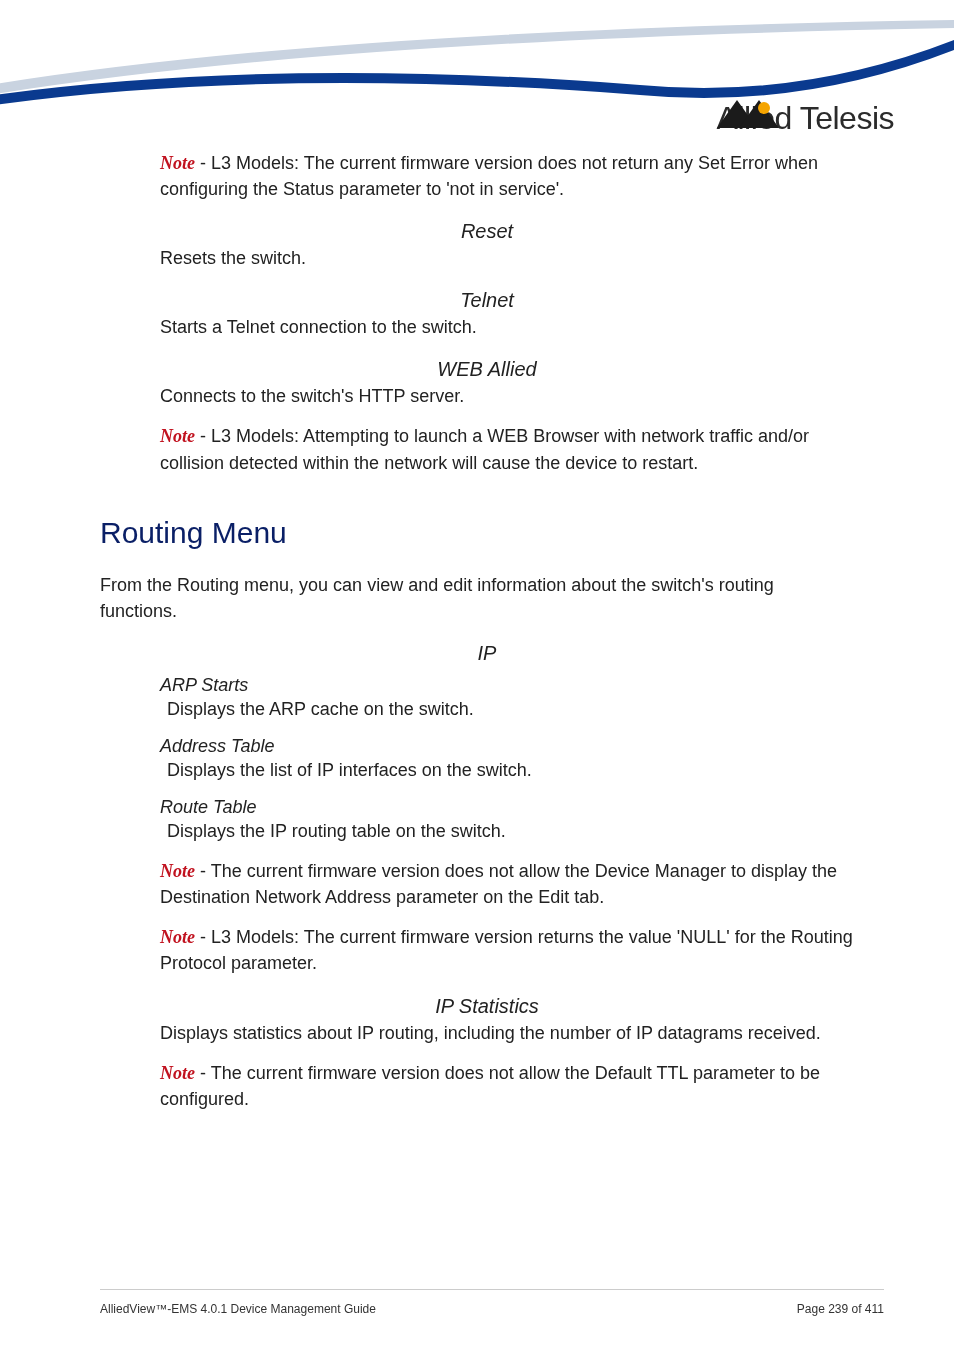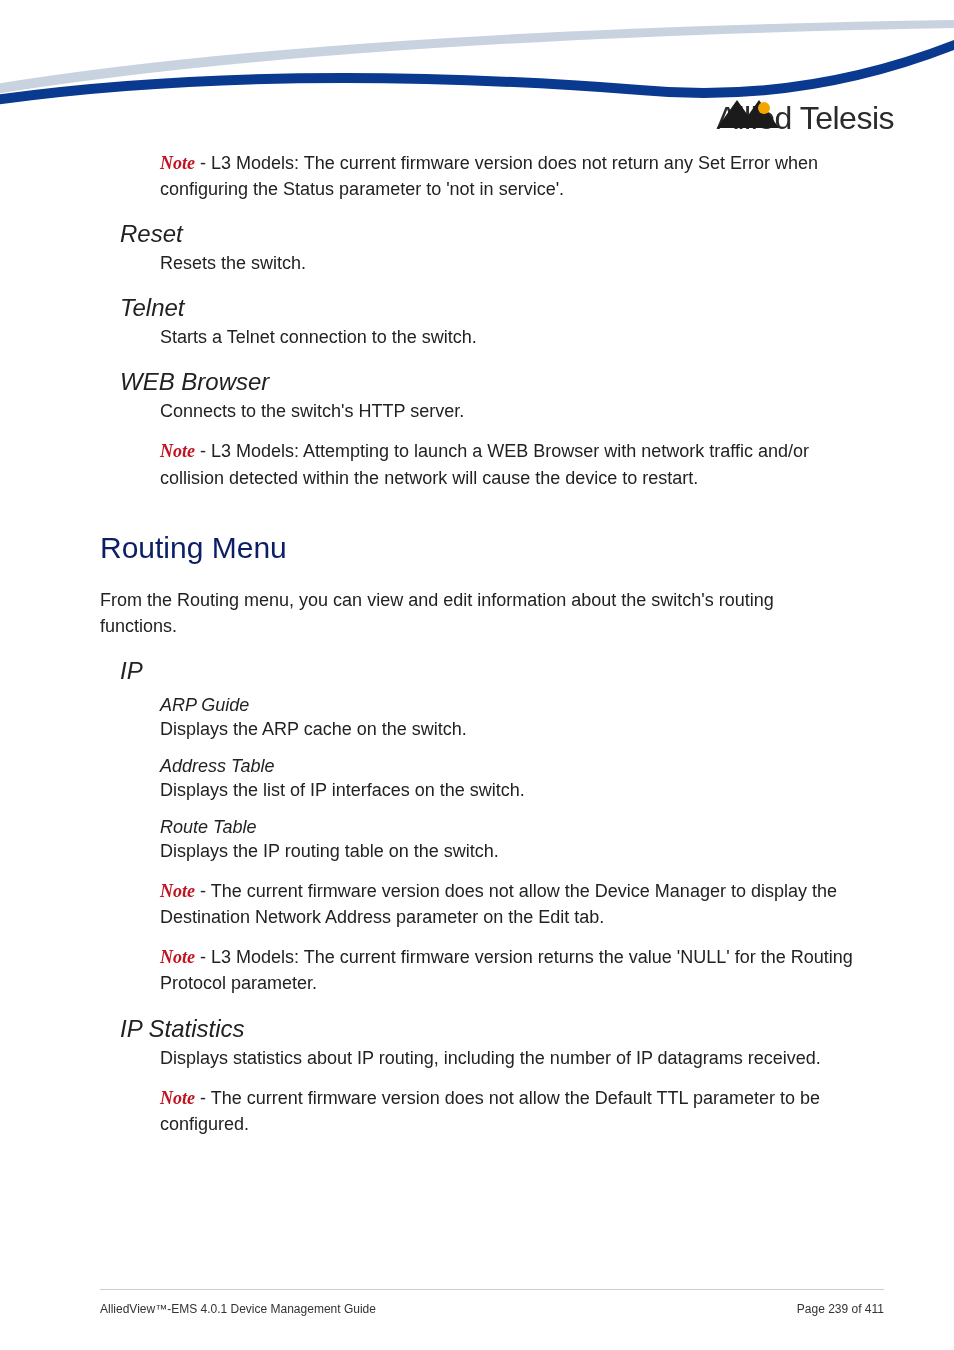--- a/index.html
+++ b/index.html
@@ -9,24 +9,24 @@
   
   .header { position: relative; width: 100%; height: 150px; }
   .header svg { position: absolute; top: 0; left: 0; }
   .logo-box { position: absolute; top: 100px; right: 60px; display: flex; align-items: center; gap: 10px; }
   .logo-text { font-size: 32px; color: #2b2b2b; font-weight: 400; letter-spacing: -0.5px; }
   .triangle-logo { width: 62px; height: 28px; }
 
   
   .content { padding: 0 100px 0 100px; }
   .para { font-size: 18px; line-height: 1.45; margin-bottom: 14px; }
-  .def-term { font-style: italic; font-size: 24px; margin-top: 18px; margin-bottom: 2px; margin-left: -40px; }
+  .def-term { font-style: italic; font-size: 20px; margin-top: 18px; margin-bottom: 2px; margin-left: -40px; text-align: center; }
   .note-word { color: #c1121f; font-style: italic; font-weight: 600; font-family: Liberation Serif, serif; }
   .sub-term { font-style: italic; font-size: 18px; margin-top: 10px; }
-  .sub-body { font-size: 18px; line-height: 1.45; margin-bottom: 14px; }
+  .sub-body { font-size: 18px; line-height: 1.45; margin-bottom: 14px; margin-left: 7px; }
   h2.section { color: #0a1f66; font-size: 30px; font-weight: 400; margin: 40px 0 22px 0; }
   .block { margin-left: 60px; }
   .intro { margin-left: 0; font-size: 18px; line-height: 1.45; margin-bottom: 16px; }
 
   
   .footer-rule { position: absolute; bottom: 60px; left: 100px; right: 70px; border-top: 1px solid #ccc; }
   .footer { position: absolute; bottom: 34px; left: 100px; right: 70px; display: flex; justify-content: space-between; font-size: 12px; color: #333; }
 </style>
 </head>
 <body>
@@ -55,34 +55,34 @@
       </p>
     </div>
 
     <div class="block">
       <p class="def-term">Reset</p>
       <p class="para">Resets the switch.</p>
 
       <p class="def-term">Telnet</p>
       <p class="para">Starts a Telnet connection to the switch.</p>
 
-      <p class="def-term">WEB Browser</p>
+      <p class="def-term">WEB Allied</p>
       <p class="para">Connects to the switch's HTTP server.</p>
       <p class="para">
         <span class="note-word">Note</span><span> - L3 Models: Attempting to launch a WEB Browser with network traffic and/or collision detected within the network will cause the device to restart.</span>
       </p>
     </div>
 
     <h2 class="section">Routing Menu</h2>
     <p class="intro">From the Routing menu, you can view and edit information about the switch's routing functions.</p>
 
     <div class="block">
       <p class="def-term">IP</p>
 
-      <p class="sub-term">ARP Guide</p>
+      <p class="sub-term">ARP Starts</p>
       <p class="sub-body">Displays the ARP cache on the switch.</p>
 
       <p class="sub-term">Address Table</p>
       <p class="sub-body">Displays the list of IP interfaces on the switch.</p>
 
       <p class="sub-term">Route Table</p>
       <p class="sub-body">Displays the IP routing table on the switch.</p>
 
       <p class="para">
         <span class="note-word">Note</span><span> - The current firmware version does not allow the Device Manager to display the Destination Network Address parameter on the Edit tab.</span>

